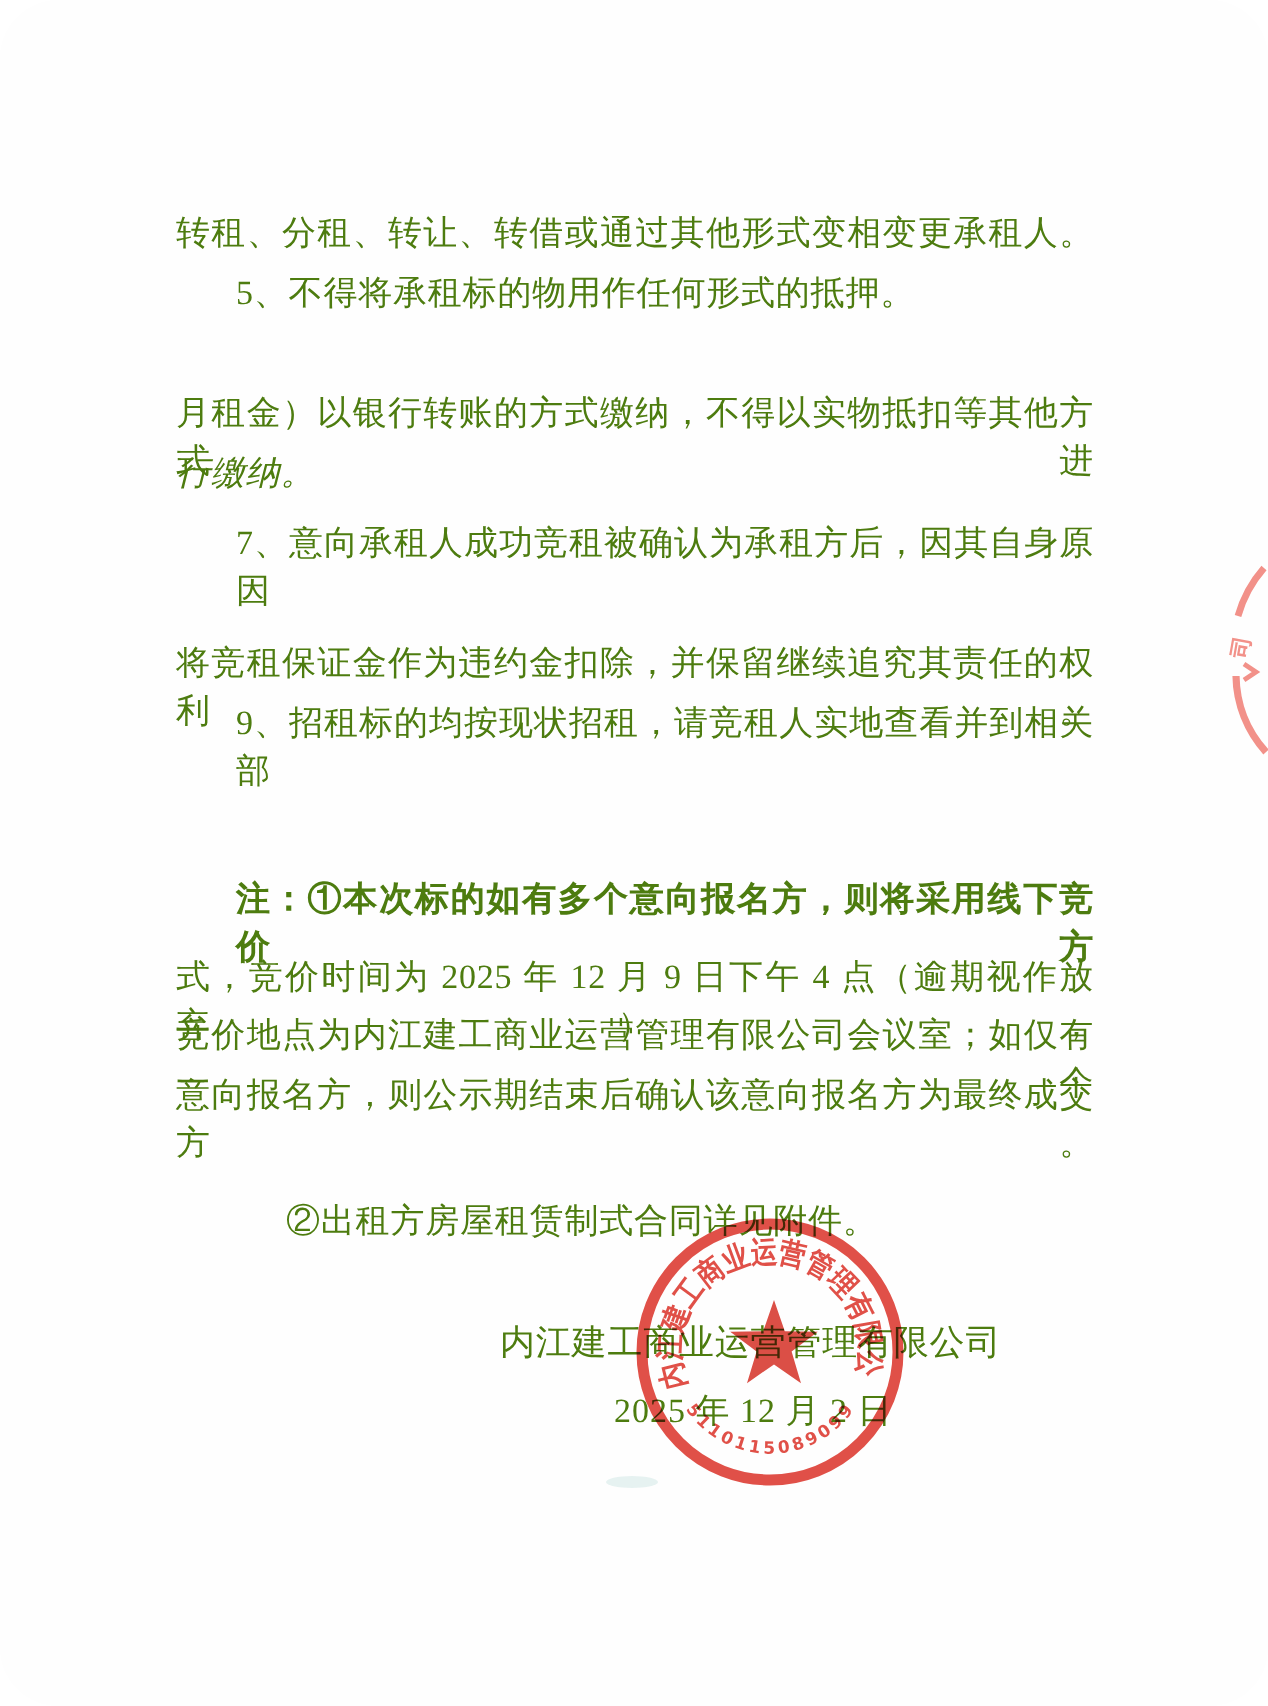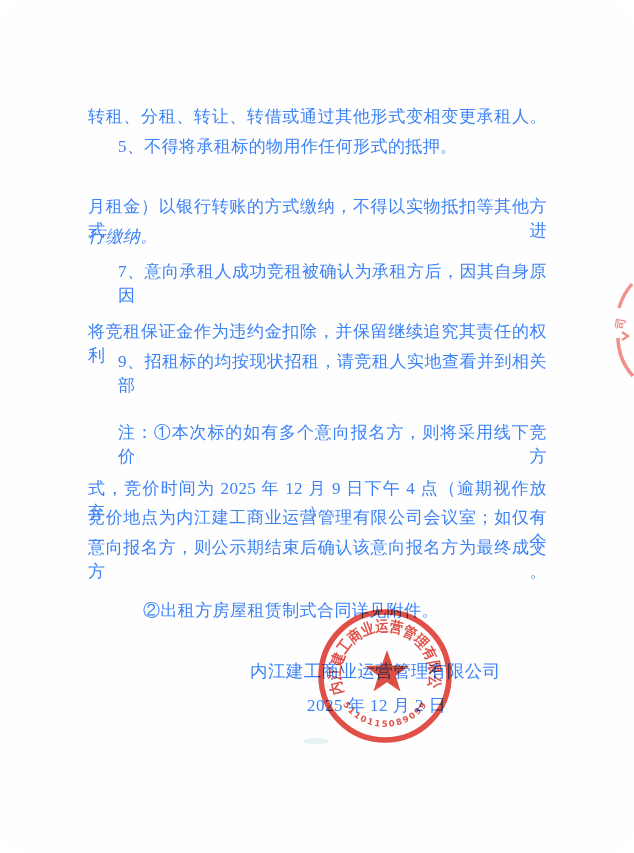--- a/index.html
+++ b/index.html
@@ -2,21 +2,21 @@
 <html><head>
 <meta charset="utf-8">
 <style>
   html,body{margin:0;padding:0;}
   .page{
     position:relative;
     width:634px;height:853px;
     background:#fefefe;
     overflow:hidden;
     font-family:"Liberation Serif","DejaVu Serif",serif;
-    color:#3b82f6;
+    color:#4d7c0f;
     border-radius:29px;
   }
   .doc-line{
     position:absolute;
     font-size:17px;
     line-height:24px;
     height:24px;
     letter-spacing:0.4px;
     white-space:nowrap;
   }
@@ -31,21 +31,21 @@
   .l0 {top:105px;left:88px; width:459px;}
   .l1 {top:135px;left:118px;}
   .l2 {top:166px;left:118px;width:429px;}
   .l3 {top:195px;left:88px; width:459px;}
   .l4 {top:225px;left:88px;font-style:italic;}
   .l5 {top:260px;left:118px;width:429px;}
   .l6 {top:290px;left:88px; width:459px;}
   .l7 {top:320px;left:88px; width:459px;}
   .l8 {top:350px;left:118px;width:429px;}
   .l9 {top:380px;left:88px;}
-  .l10{top:421px;left:118px;width:429px;}
+  .l10{top:438px;left:118px;width:429px;font-weight:bold;}
   .l11{top:477px;left:88px; width:459px;}
   .l12{top:506px;left:88px; width:459px;}
   .l13{top:536px;left:88px; width:459px;}
   .l14{top:566px;left:143px;margin-top:33px;}
   .sig-company{
     position:absolute;top:659px;left:250px;
     font-size:17.5px;line-height:24px;letter-spacing:0.4px;white-space:nowrap;
   }
   .sig-date{
     position:absolute;top:694px;left:307px;

